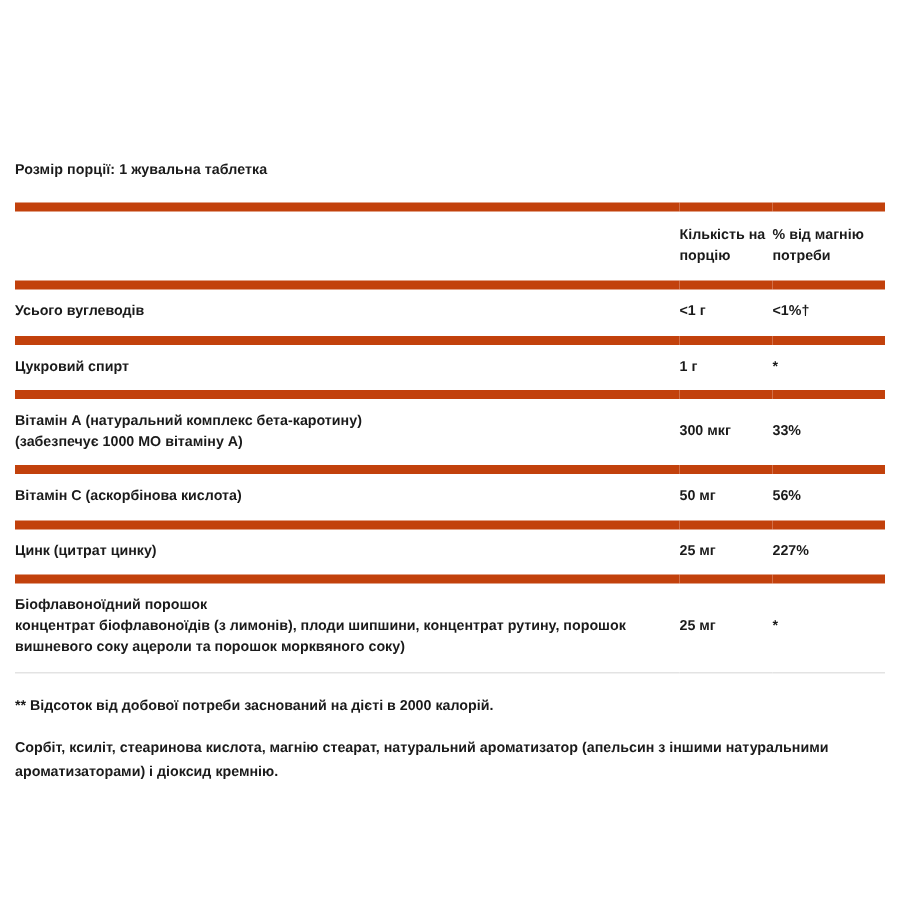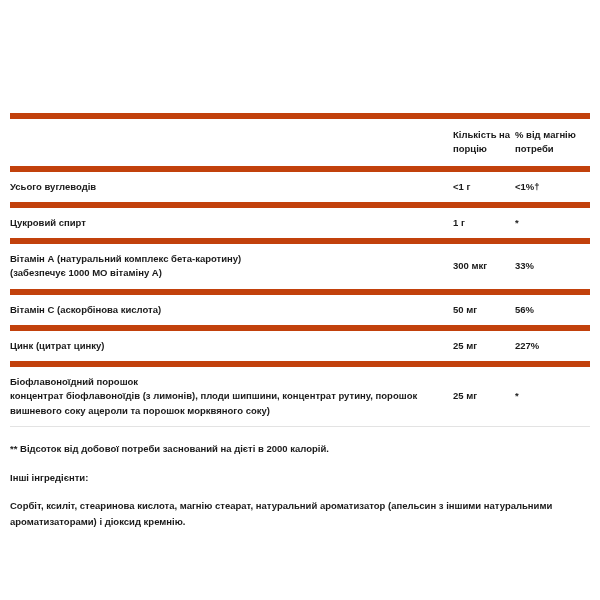--- a/index.html
+++ b/index.html
@@ -101,20 +101,21 @@
     line-height: 1.65;
     margin: 14px 0 0 0;
     max-width: 568px;
   }
 </style>
 </head>
 <body>
 
 <div class="page">
 
+  <p class="serving-line">Розмір порції: 1 жувальна таблетка</p>
 
   <table class="nutri-table">
     <colgroup>
       <col class="c-name">
       <col class="c-amount">
       <col class="c-dv">
     </colgroup>
     <thead>
       <tr>
         <th class="c-blank"></th>
@@ -173,16 +174,15 @@
         <td class="amount">25 мг</td>
         <td class="dv">*</td>
       </tr>
 
 
     </tbody>
   </table>
 
   <p class="footnote fn-2">** Відсоток від добової потреби заснований на дієті в 2000 калорій.</p>
 
-  <p class="block-title">Інші інгредієнти:</p>
   <p class="paragraph">Сорбіт, ксиліт, стеаринова кислота, магнію стеарат, натуральний ароматизатор (апельсин з іншими натуральними ароматизаторами) і діоксид кремнію.</p>
 
 </div>
 
 </body></html>

